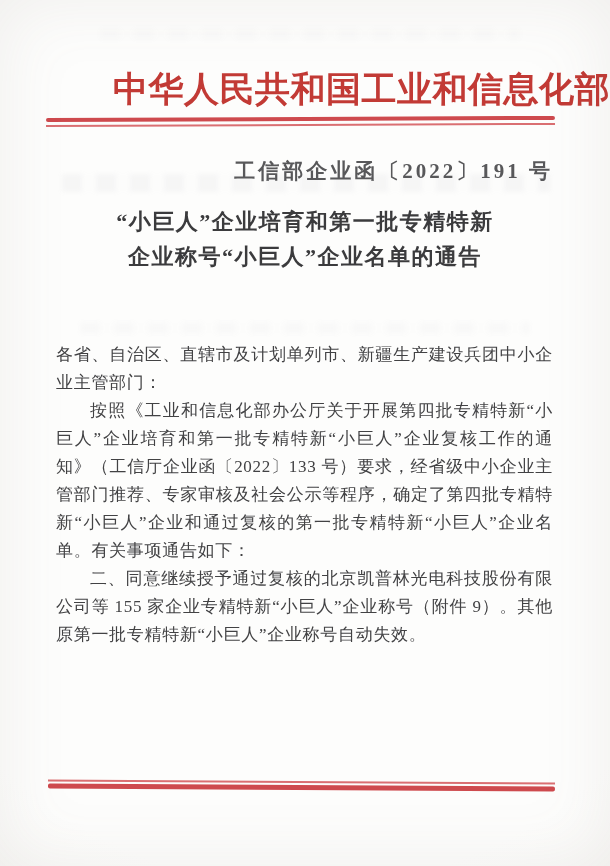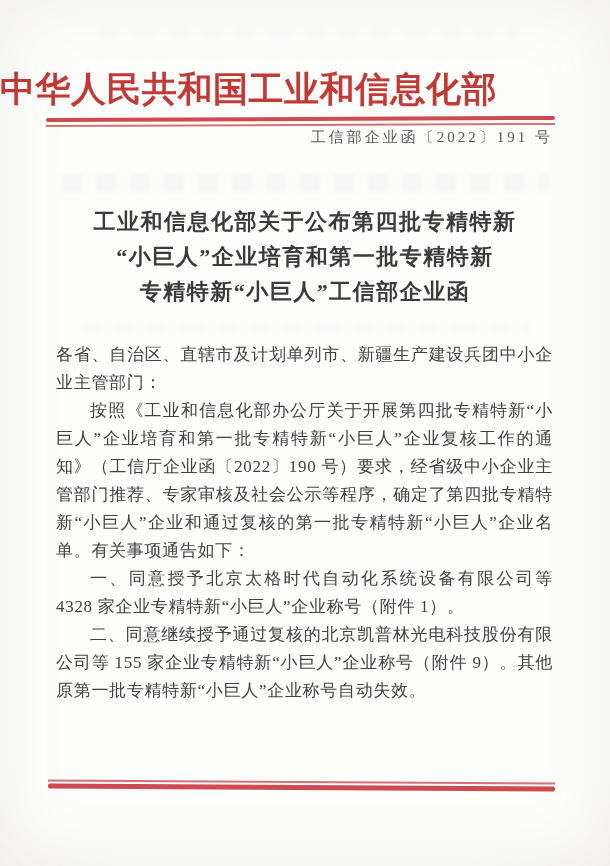--- a/index.html
+++ b/index.html
@@ -37,46 +37,47 @@
     background: repeating-linear-gradient(90deg,
       rgba(160,160,168,0.14) 0px, rgba(160,160,168,0.14) 20px,
       rgba(160,160,168,0.02) 20px, rgba(160,160,168,0.02) 34px);
   }
 
   .ministry-header {
     position: absolute;
     top: 66px;
     left: 0;
     right: 0;
-    text-align: left;
+    text-align: right;
     font-size: 35px;
     font-weight: bold;
     letter-spacing: 0.5px;
     color: #c23a35;
     white-space: nowrap;
   }
 
   .rule-top {
     position: absolute;
     top: 117px;
     left: 46px;
     width: 509px;
     transform: rotate(-0.25deg);
   }
   .rule-top .thick { height: 4px; background: #ce4a4e; border-radius: 2px; }
   .rule-top .thin  { height: 1.5px; background: #da6f72; margin-top: 3px; }
 
   .doc-number {
     position: absolute;
-    top: 128px;
+    top: 157px;
     right: 57px;
-    font-size: 15px;
+    font-size: 21px;
     letter-spacing: 3px;
     color: #58585a;
     white-space: nowrap;
+    font-weight: bold;
   }
 
   .doc-title {
     position: absolute;
     top: 204px;
     left: 30px;
     right: 30px;
     text-align: center;
     font-size: 22px;
     font-weight: bold;
@@ -123,29 +124,27 @@
   <div class="ministry-header">中华人民共和国工业和信息化部</div>
 
   <div class="rule-top">
     <div class="thick"></div>
     <div class="thin"></div>
   </div>
 
   <div class="doc-number">工信部企业函〔2022〕191 号</div>
 
   <div class="doc-title">
-    <span class="line">工业和信息化部关于公布第四批专精特新</span>
     <span class="line">“小巨人”企业培育和第一批专精特新</span>
-    <span class="line">专精特新“小巨人”工信部企业函</span>
+    <span class="line">企业称号“小巨人”企业名单的通告</span>
   </div>
 
   <div class="body-text">
     <p class="no-indent">各省、自治区、直辖市及计划单列市、新疆生产建设兵团中小企业主管部门：</p>
-    <p>按照《工业和信息化部办公厅关于开展第四批专精特新“小巨人”企业培育和第一批专精特新“小巨人”企业复核工作的通知》（工信厅企业函〔2022〕190 号）要求，经省级中小企业主管部门推荐、专家审核及社会公示等程序，确定了第四批专精特新“小巨人”企业和通过复核的第一批专精特新“小巨人”企业名单。有关事项通告如下：</p>
-    <p>一、同意授予北京太格时代自动化系统设备有限公司等 4328 家企业专精特新“小巨人”企业称号（附件 1）。</p>
+    <p>按照《工业和信息化部办公厅关于开展第四批专精特新“小巨人”企业培育和第一批专精特新“小巨人”企业复核工作的通知》（工信厅企业函〔2022〕133 号）要求，经省级中小企业主管部门推荐、专家审核及社会公示等程序，确定了第四批专精特新“小巨人”企业和通过复核的第一批专精特新“小巨人”企业名单。有关事项通告如下：</p>
     <p>二、同意继续授予通过复核的北京凯普林光电科技股份有限公司等 155 家企业专精特新“小巨人”企业称号（附件 9）。其他原第一批专精特新“小巨人”企业称号自动失效。</p>
   </div>
 
   <div class="rule-bottom">
     <div class="thin"></div>
     <div class="thick"></div>
   </div>
 
 </div>
 

